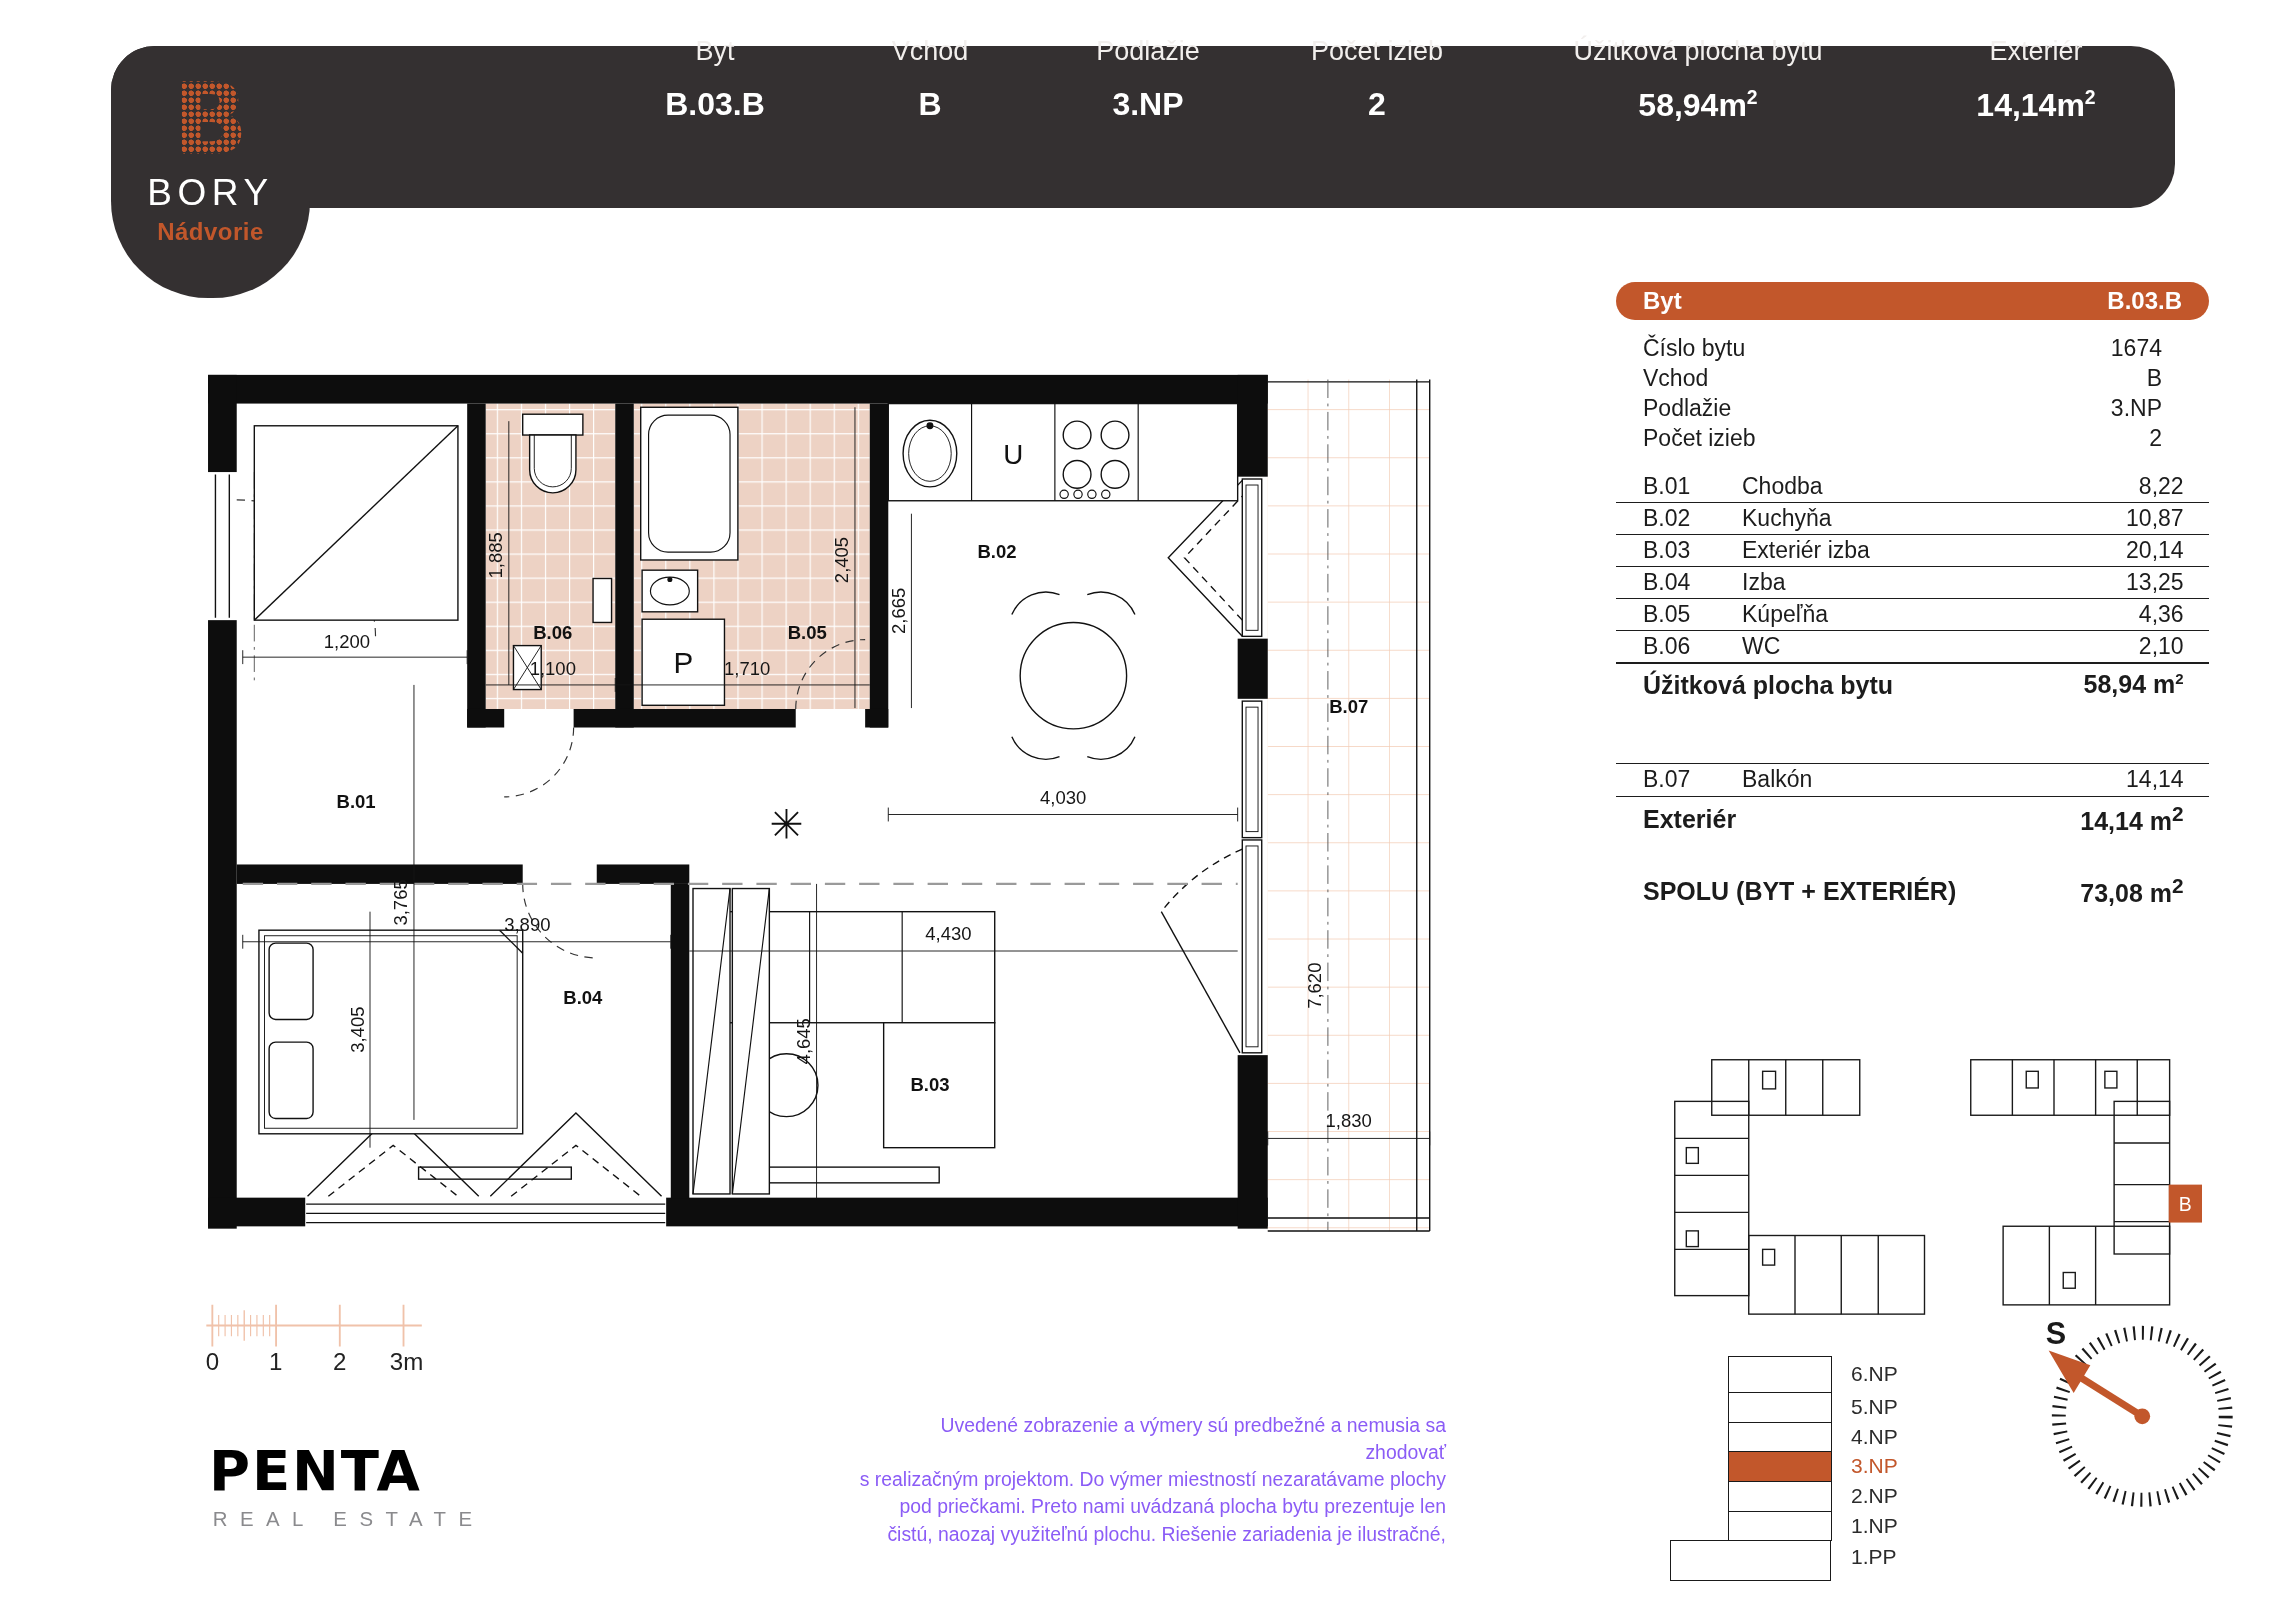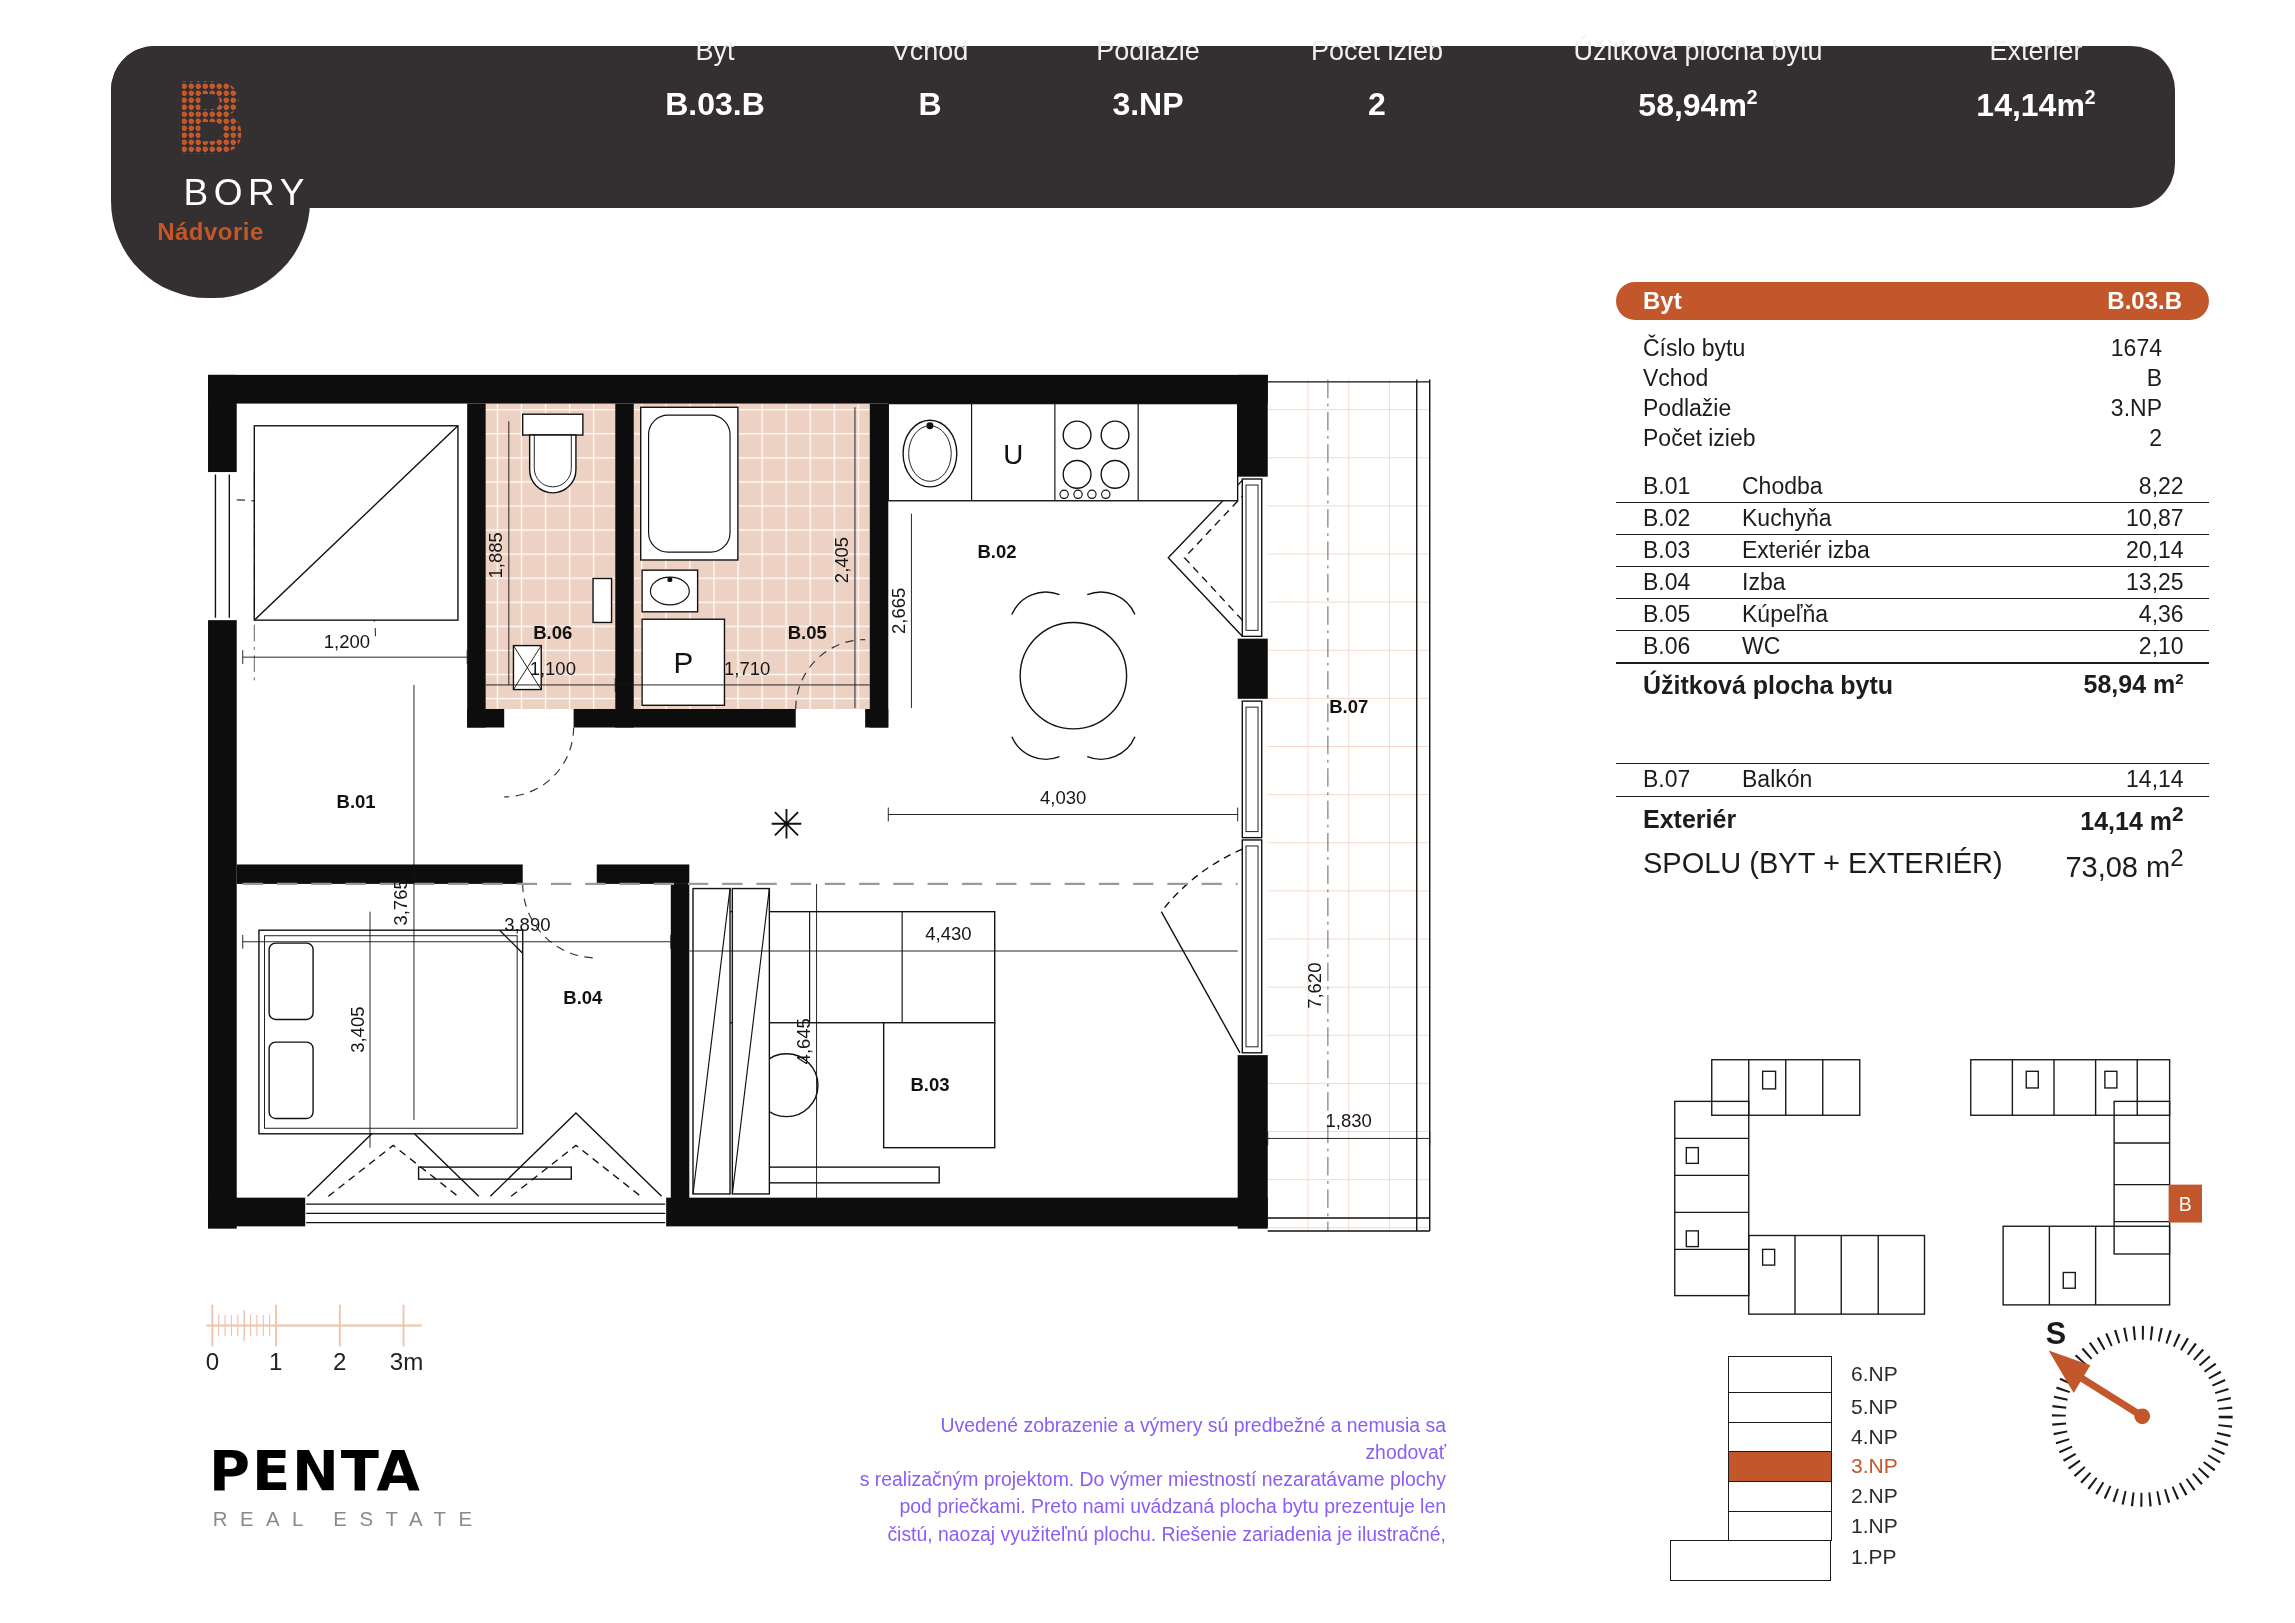--- a/index.html
+++ b/index.html
@@ -11,21 +11,21 @@
           background:#343031;border-radius:44px;}
   .logo-bubble{position:absolute;left:111px;top:46px;width:199px;height:252px;
           background:#343031;border-radius:44px 0 97px 97px;}
   .logo-b{position:absolute;left:0;top:16px;width:100%;text-align:center;
           font:800 99px "DejaVu Sans",sans-serif;color:#c2572b;letter-spacing:0;}
   @supports ((-webkit-background-clip:text) or (background-clip:text)){
     .logo-b{background-image:radial-gradient(circle at 3.2px 3.2px,#c2572b 2.5px,rgba(194,87,43,0) 3px);
             background-size:7px 7px;-webkit-background-clip:text;background-clip:text;
             color:transparent;-webkit-text-fill-color:transparent;}
   }
-  .logo-bory{position:absolute;left:0;top:126px;width:100%;text-align:right;
+  .logo-bory{position:absolute;left:0;top:126px;width:100%;text-align:center;
           font:500 37px "Liberation Sans",sans-serif;color:#fff;letter-spacing:5.6px;}
   .logo-sub{position:absolute;left:0;top:172px;width:100%;text-align:center;
           font:700 24px "Liberation Sans",sans-serif;color:#c2572b;letter-spacing:0.5px;}
   .hcol{position:absolute;top:0;height:162px;transform:translateX(-50%);text-align:center;white-space:nowrap;}
   .hlabel{margin-top:36px;font-size:27px;font-weight:400;color:#f2efed;}
   .hval{margin-top:19.4px;font-size:32px;font-weight:700;color:#fff;}
   .hval sup{font-size:19.4px;}
 
   
   .itable{position:absolute;left:1616px;top:282px;width:593px;}
@@ -44,21 +44,21 @@
   .rarea{text-align:right;}
   .sumrow{display:flex;align-items:center;justify-content:space-between;height:43px;
         font-size:25px;font-weight:700;padding:0 25.4px 0 27px;}
   .sumrow sup,.balrow sup{font-size:15px;}
   .balblock{margin-top:56px;border-top:1.9px solid #1d1d1d;}
   .balrow{display:flex;align-items:center;height:32px;font-size:23px;
         border-bottom:1.9px solid #1d1d1d;padding:0 25.4px 0 27px;}
   .exrow{display:flex;align-items:center;justify-content:space-between;height:46px;
         font-size:25px;font-weight:700;padding:0 25.4px 0 27px;}
   .sprow{display:flex;align-items:center;justify-content:space-between;height:42px;
-        font-size:29px;font-weight:400;padding:0 25.4px 0 27px;}
+        font-size:25px;font-weight:700;padding:0 25.4px 0 27px;margin-top:28px;}
 
   
   .fstack{position:absolute;left:1668px;top:1356px;width:287px;height:241px;}
   .frow{position:absolute;left:60px;width:104px;height:30px;border:1.4px solid #1a1a1a;
         border-bottom:none;box-sizing:border-box;background:#fff;}
   .frow.active{background:#c2572b;border-color:#1a1a1a;}
   .frow.pp{left:2.3px;width:161px;border-bottom:1.4px solid #1a1a1a;}
   .flabel{position:absolute;left:183px;width:93px;height:30px;display:flex;align-items:center;
         font-size:21px;color:#2b2b2b;}
   .flabel.active{color:#c2572b;}

